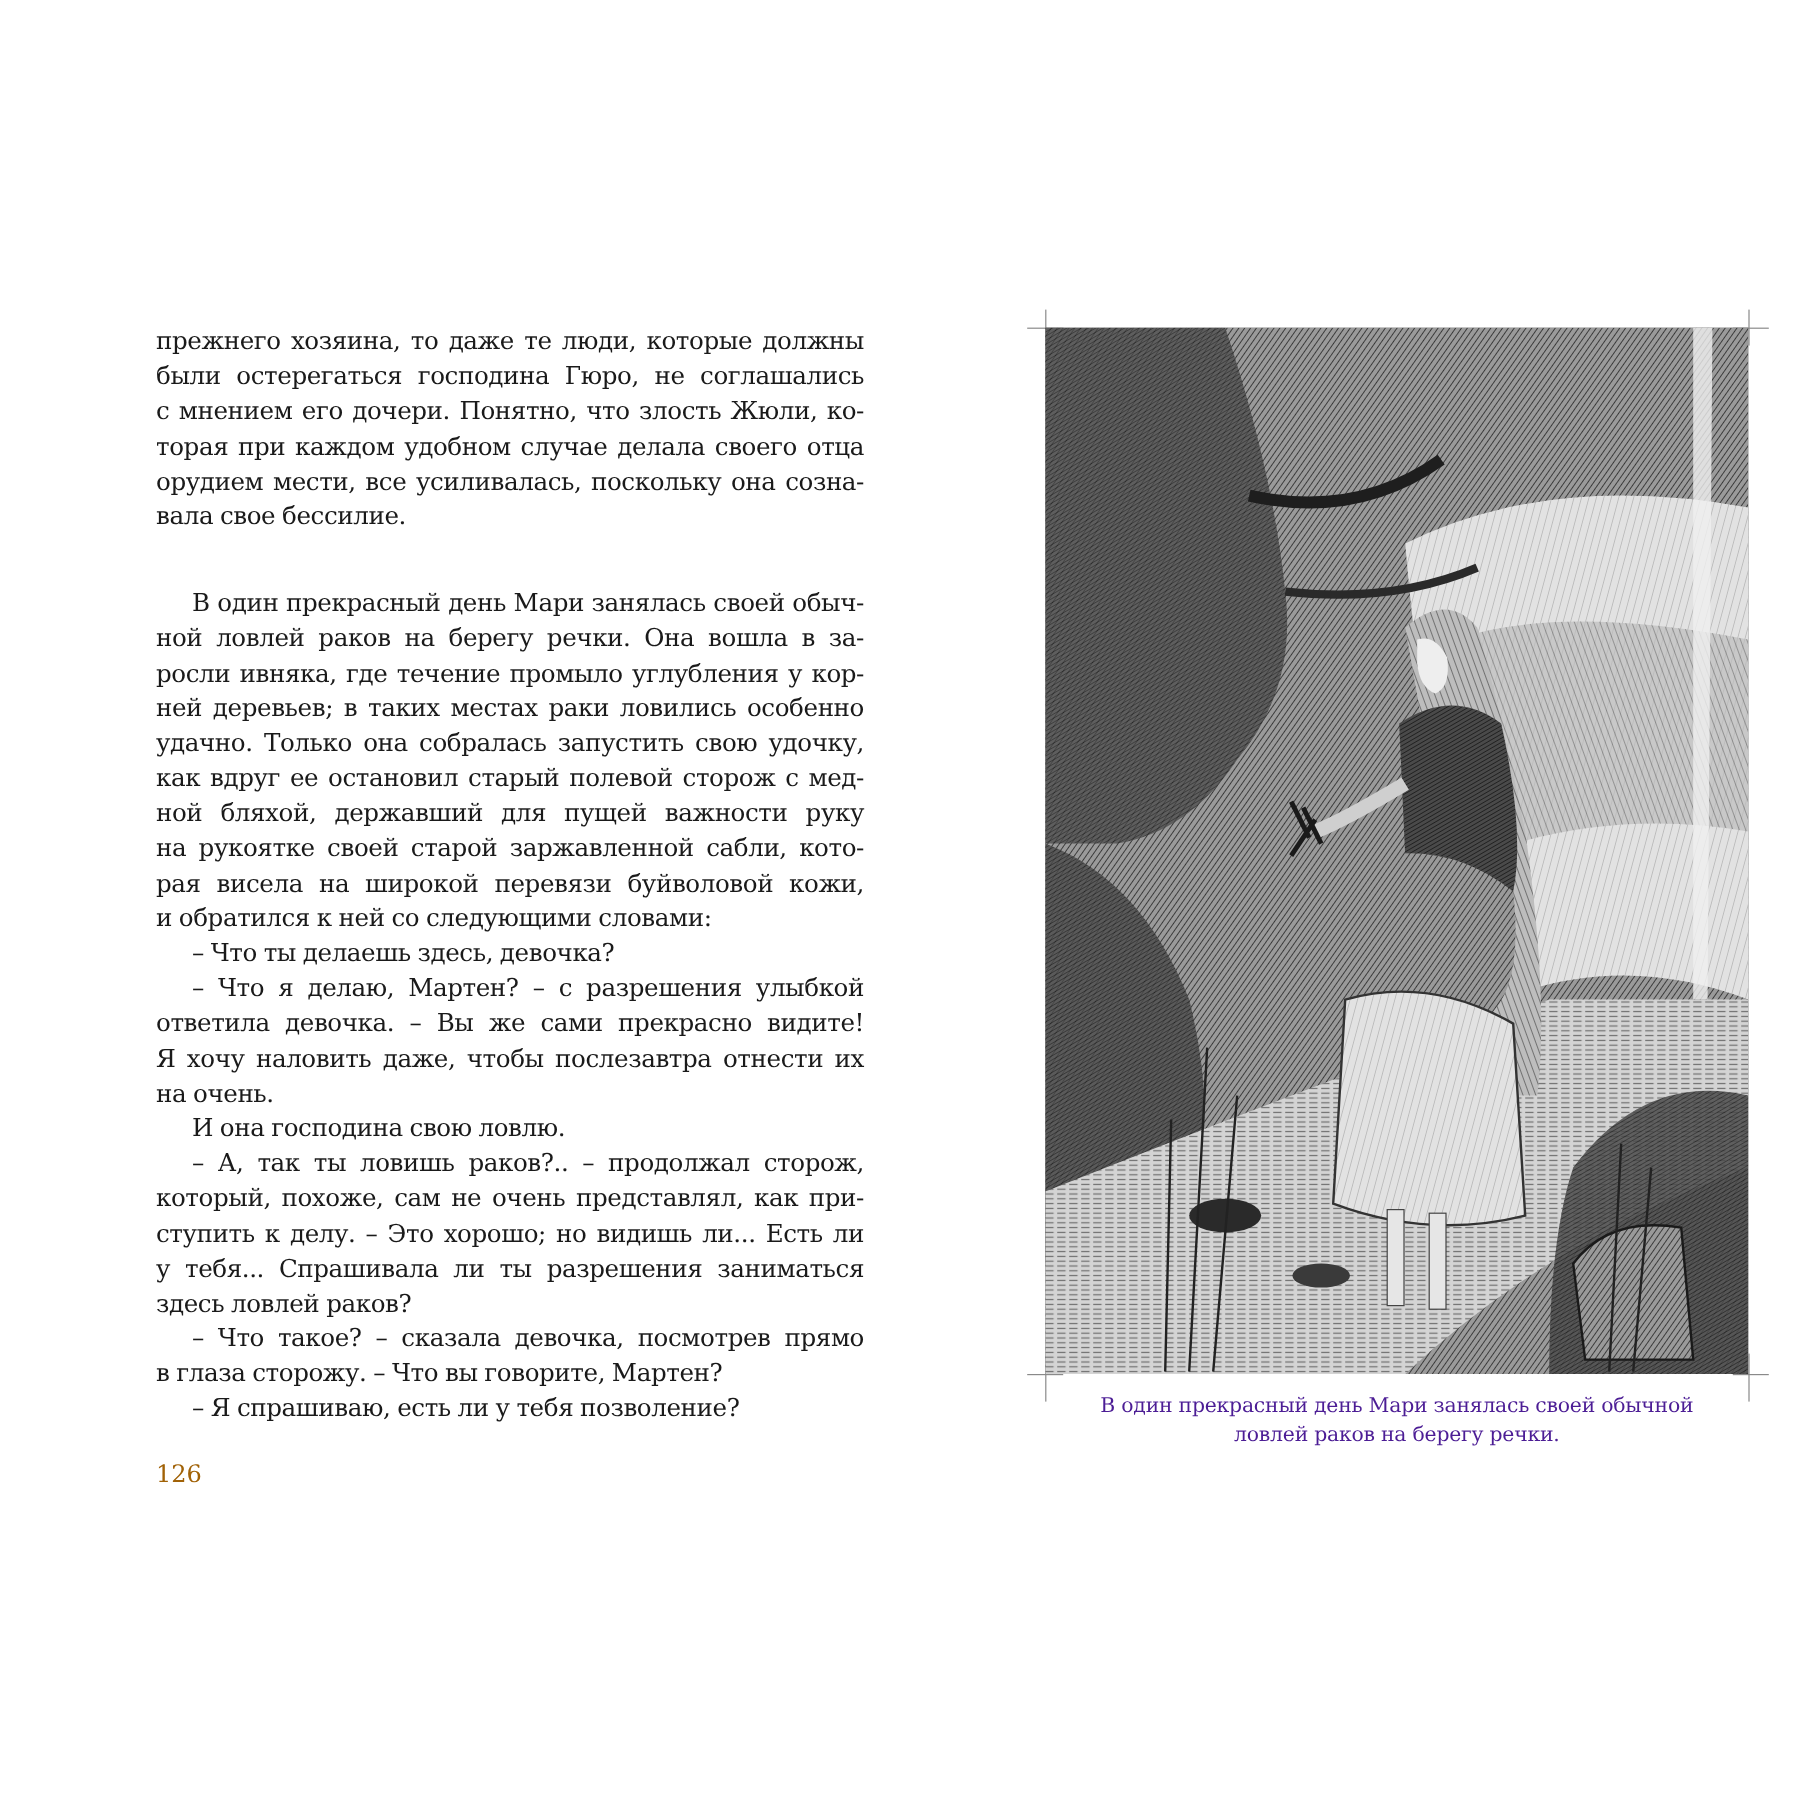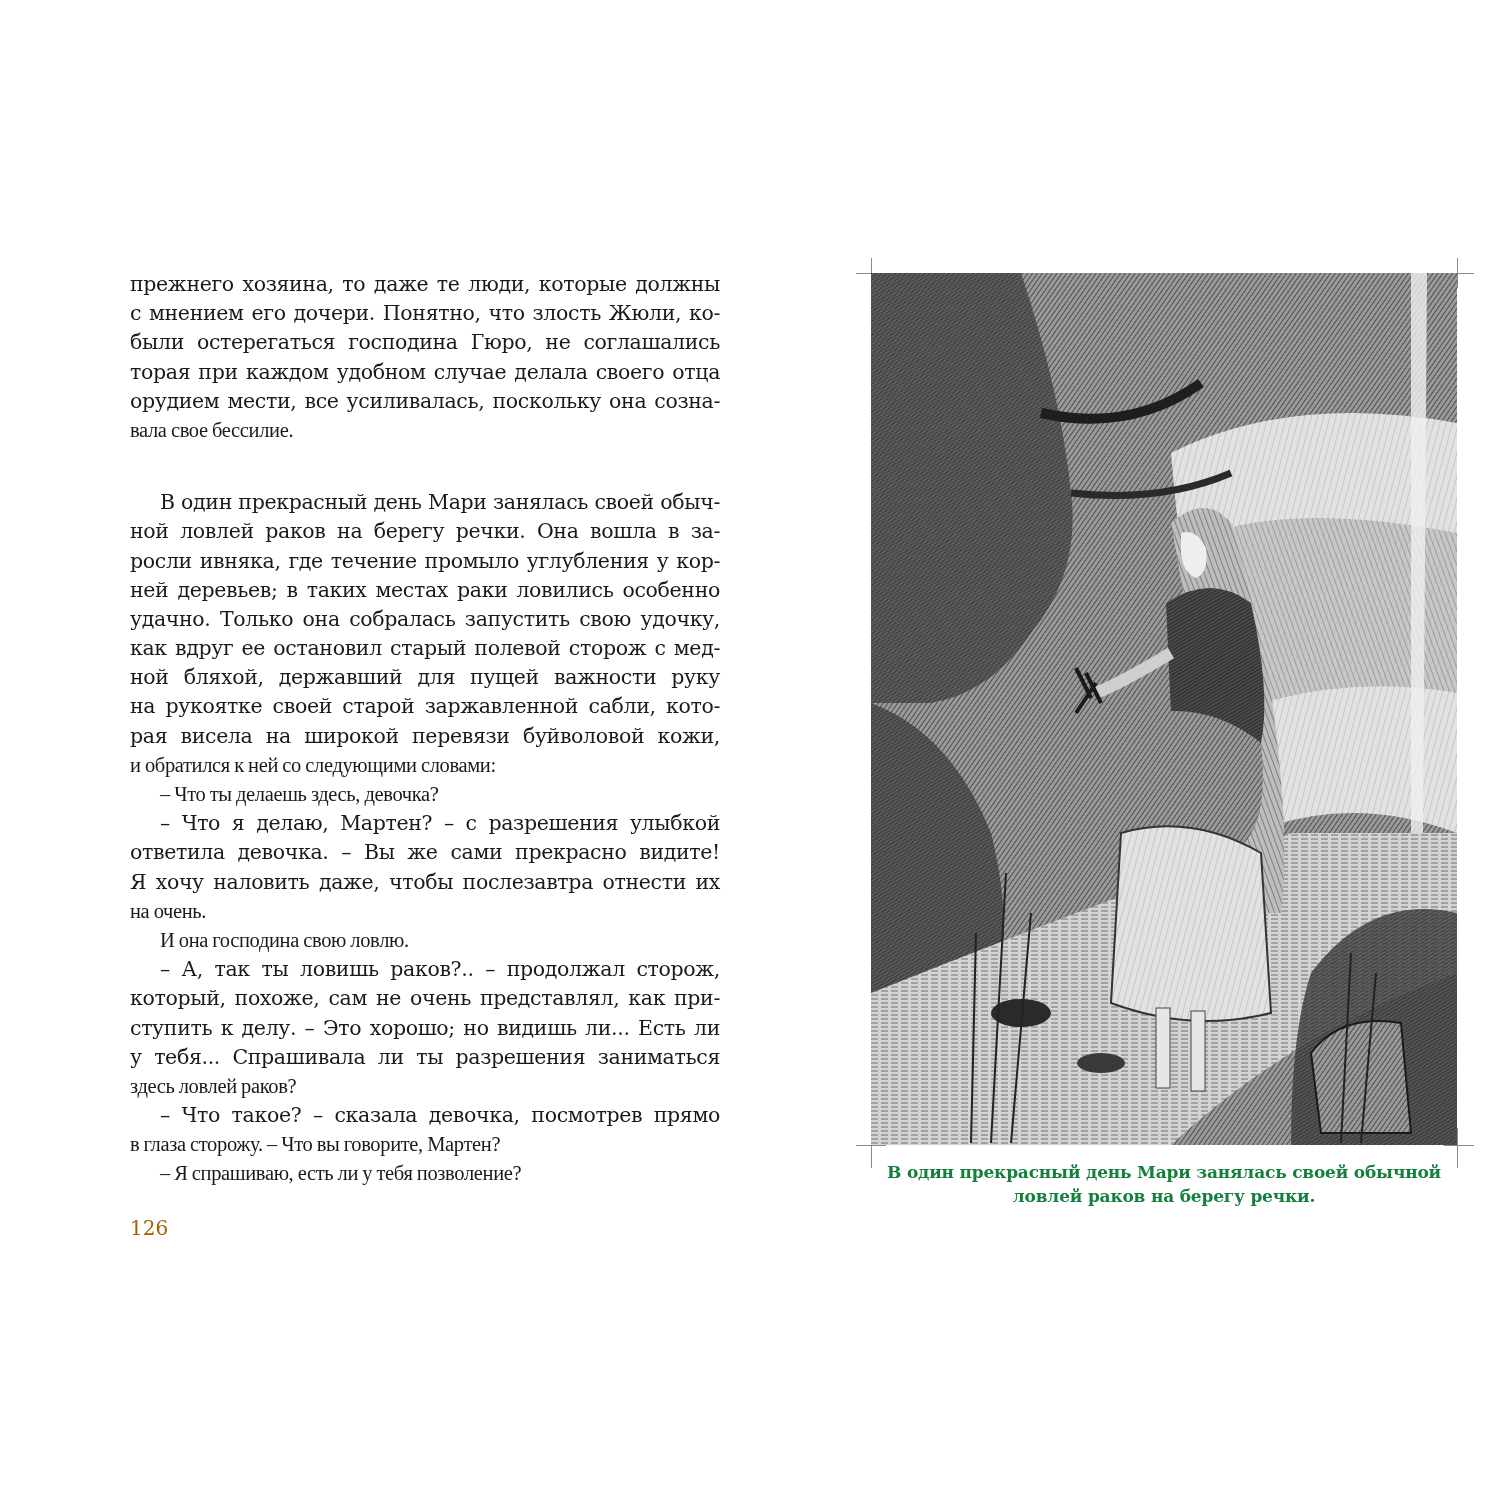--- a/index.html
+++ b/index.html
@@ -37,21 +37,20 @@
     .line {
       display: block;
       white-space: nowrap;
       text-align-last: justify;
       text-align: justify;
       height: 29.2px;
       overflow: visible;
     }
     .line.last {
       text-align-last: left;
-      font-family: Liberation Serif, serif;
     }
     .line.indent {
       padding-left: 30px;
     }
     .para-gap {
       height: 43px;
     }
     .page-number {
       position: absolute;
       left: 86px;
@@ -90,36 +89,36 @@
       display: block;
     }
     .caption {
       position: absolute;
       left: 840px;
       top: 1160px;
       width: 560px;
       text-align: center;
       font-size: 17px;
       line-height: 24px;
-      font-weight: bold;
-      color: #15803d;
+      font-weight: normal;
+      color: #4c1d95;
       letter-spacing: -0.2px;
     }
   </style>
 </head>
 <body>
 
 <div class="spread">
 
   <div class="page-left">
     <div class="text-block">
 
       <span class="line">прежнего хозяина, то даже те люди, которые должны</span>
+      <span class="line">были остерегаться господина Гюро, не соглашались</span>
       <span class="line">с мнением его дочери. Понятно, что злость Жюли, ко-</span>
-      <span class="line">были остерегаться господина Гюро, не соглашались</span>
       <span class="line">торая при каждом удобном случае делала своего отца</span>
       <span class="line">орудием мести, все усиливалась, поскольку она созна-</span>
       <span class="line last">вала свое бессилие.</span>
 
       <div class="para-gap"></div>
 
       <span class="line indent">В один прекрасный день Мари занялась своей обыч-</span>
       <span class="line">ной ловлей раков на берегу речки. Она вошла в за-</span>
       <span class="line">росли ивняка, где течение промыло углубления у кор-</span>
       <span class="line">ней деревьев; в таких местах раки ловились особенно</span>

